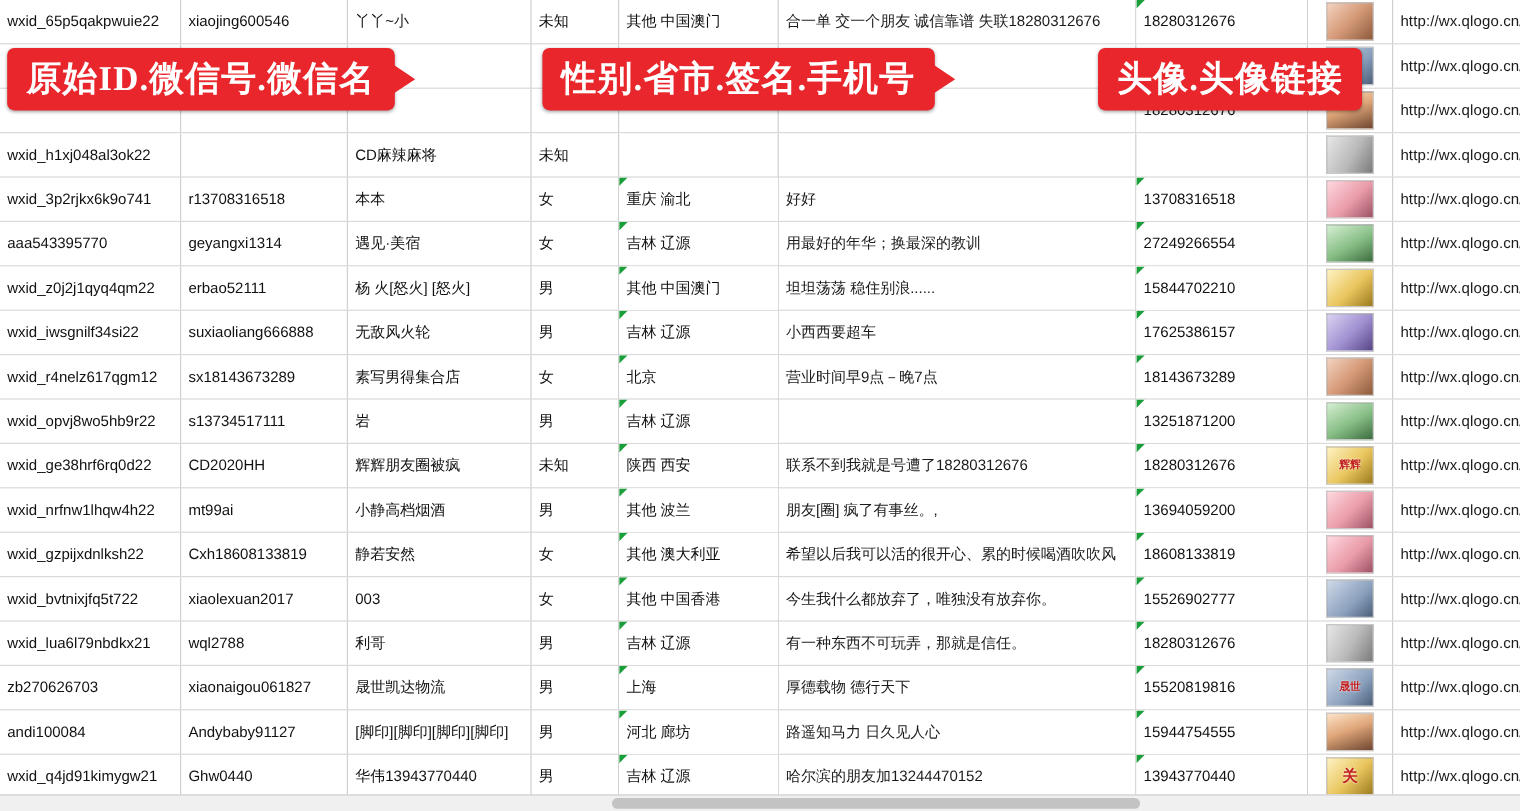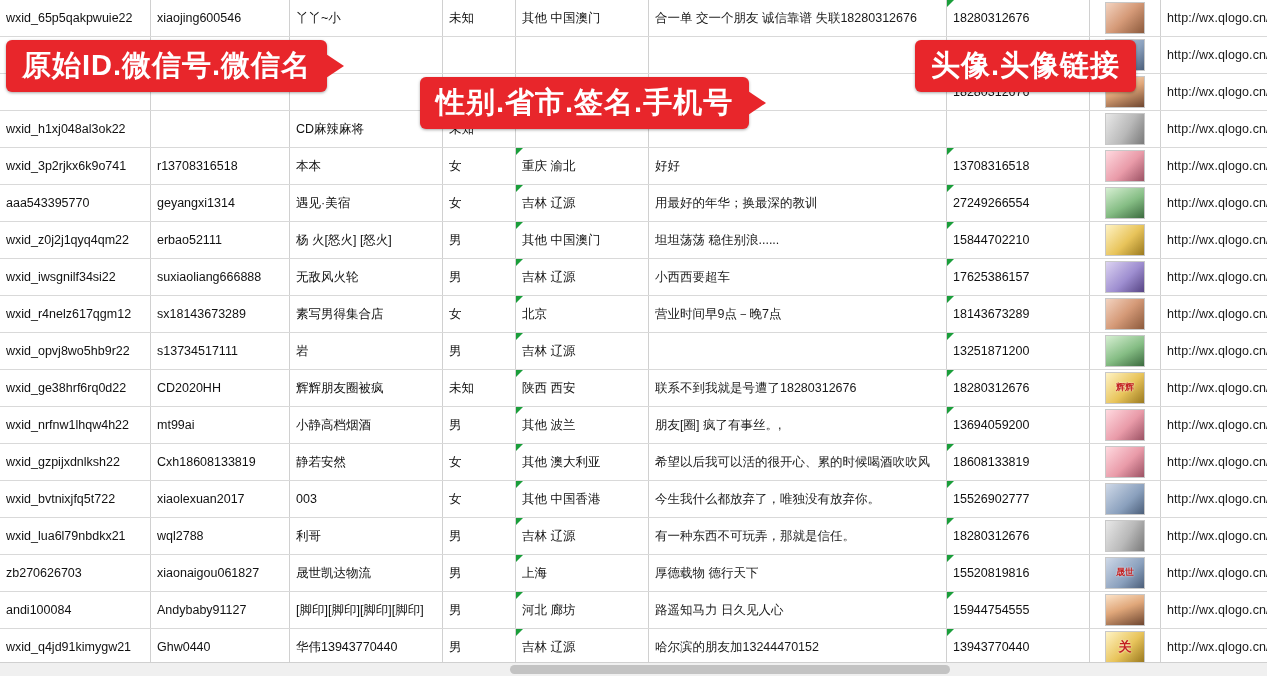--- a/index.html
+++ b/index.html
@@ -124,34 +124,34 @@
     position: absolute;
     background: #e8262b;
     color: #ffffff;
     font-weight: bold;
     font-size: 29px;
     letter-spacing: 1px;
     padding: 6px 16px;
     border-radius: 6px;
     white-space: nowrap;
     box-shadow: 0 1px 3px rgba(0,0,0,.35);
-    font-family: Liberation Sans, sans-serif;
+    font-family: Liberation Serif, serif;
   }
   .banner::after {
     content: "";
     position: absolute;
     top: 50%;
     right: -17px;
     margin-top: -12px;
     border-left: 18px solid #e8262b;
     border-top: 12px solid transparent;
     border-bottom: 12px solid transparent;
   }
   #banner-1 { left: 6px;   top: 40px; }
-  #banner-2 { left: 420px; top: 40px; margin-top: 37px; }
+  #banner-2 { left: 452px; top: 40px; }
   #banner-3 { left: 915px; top: 40px; }
   .banner.no-arrow::after { display: none; }
 </style>
 </head>
 <body>
 
 <div class="sheet">
   <table class="grid">
     <tbody id="tbody">
         <tr class="row-top">

